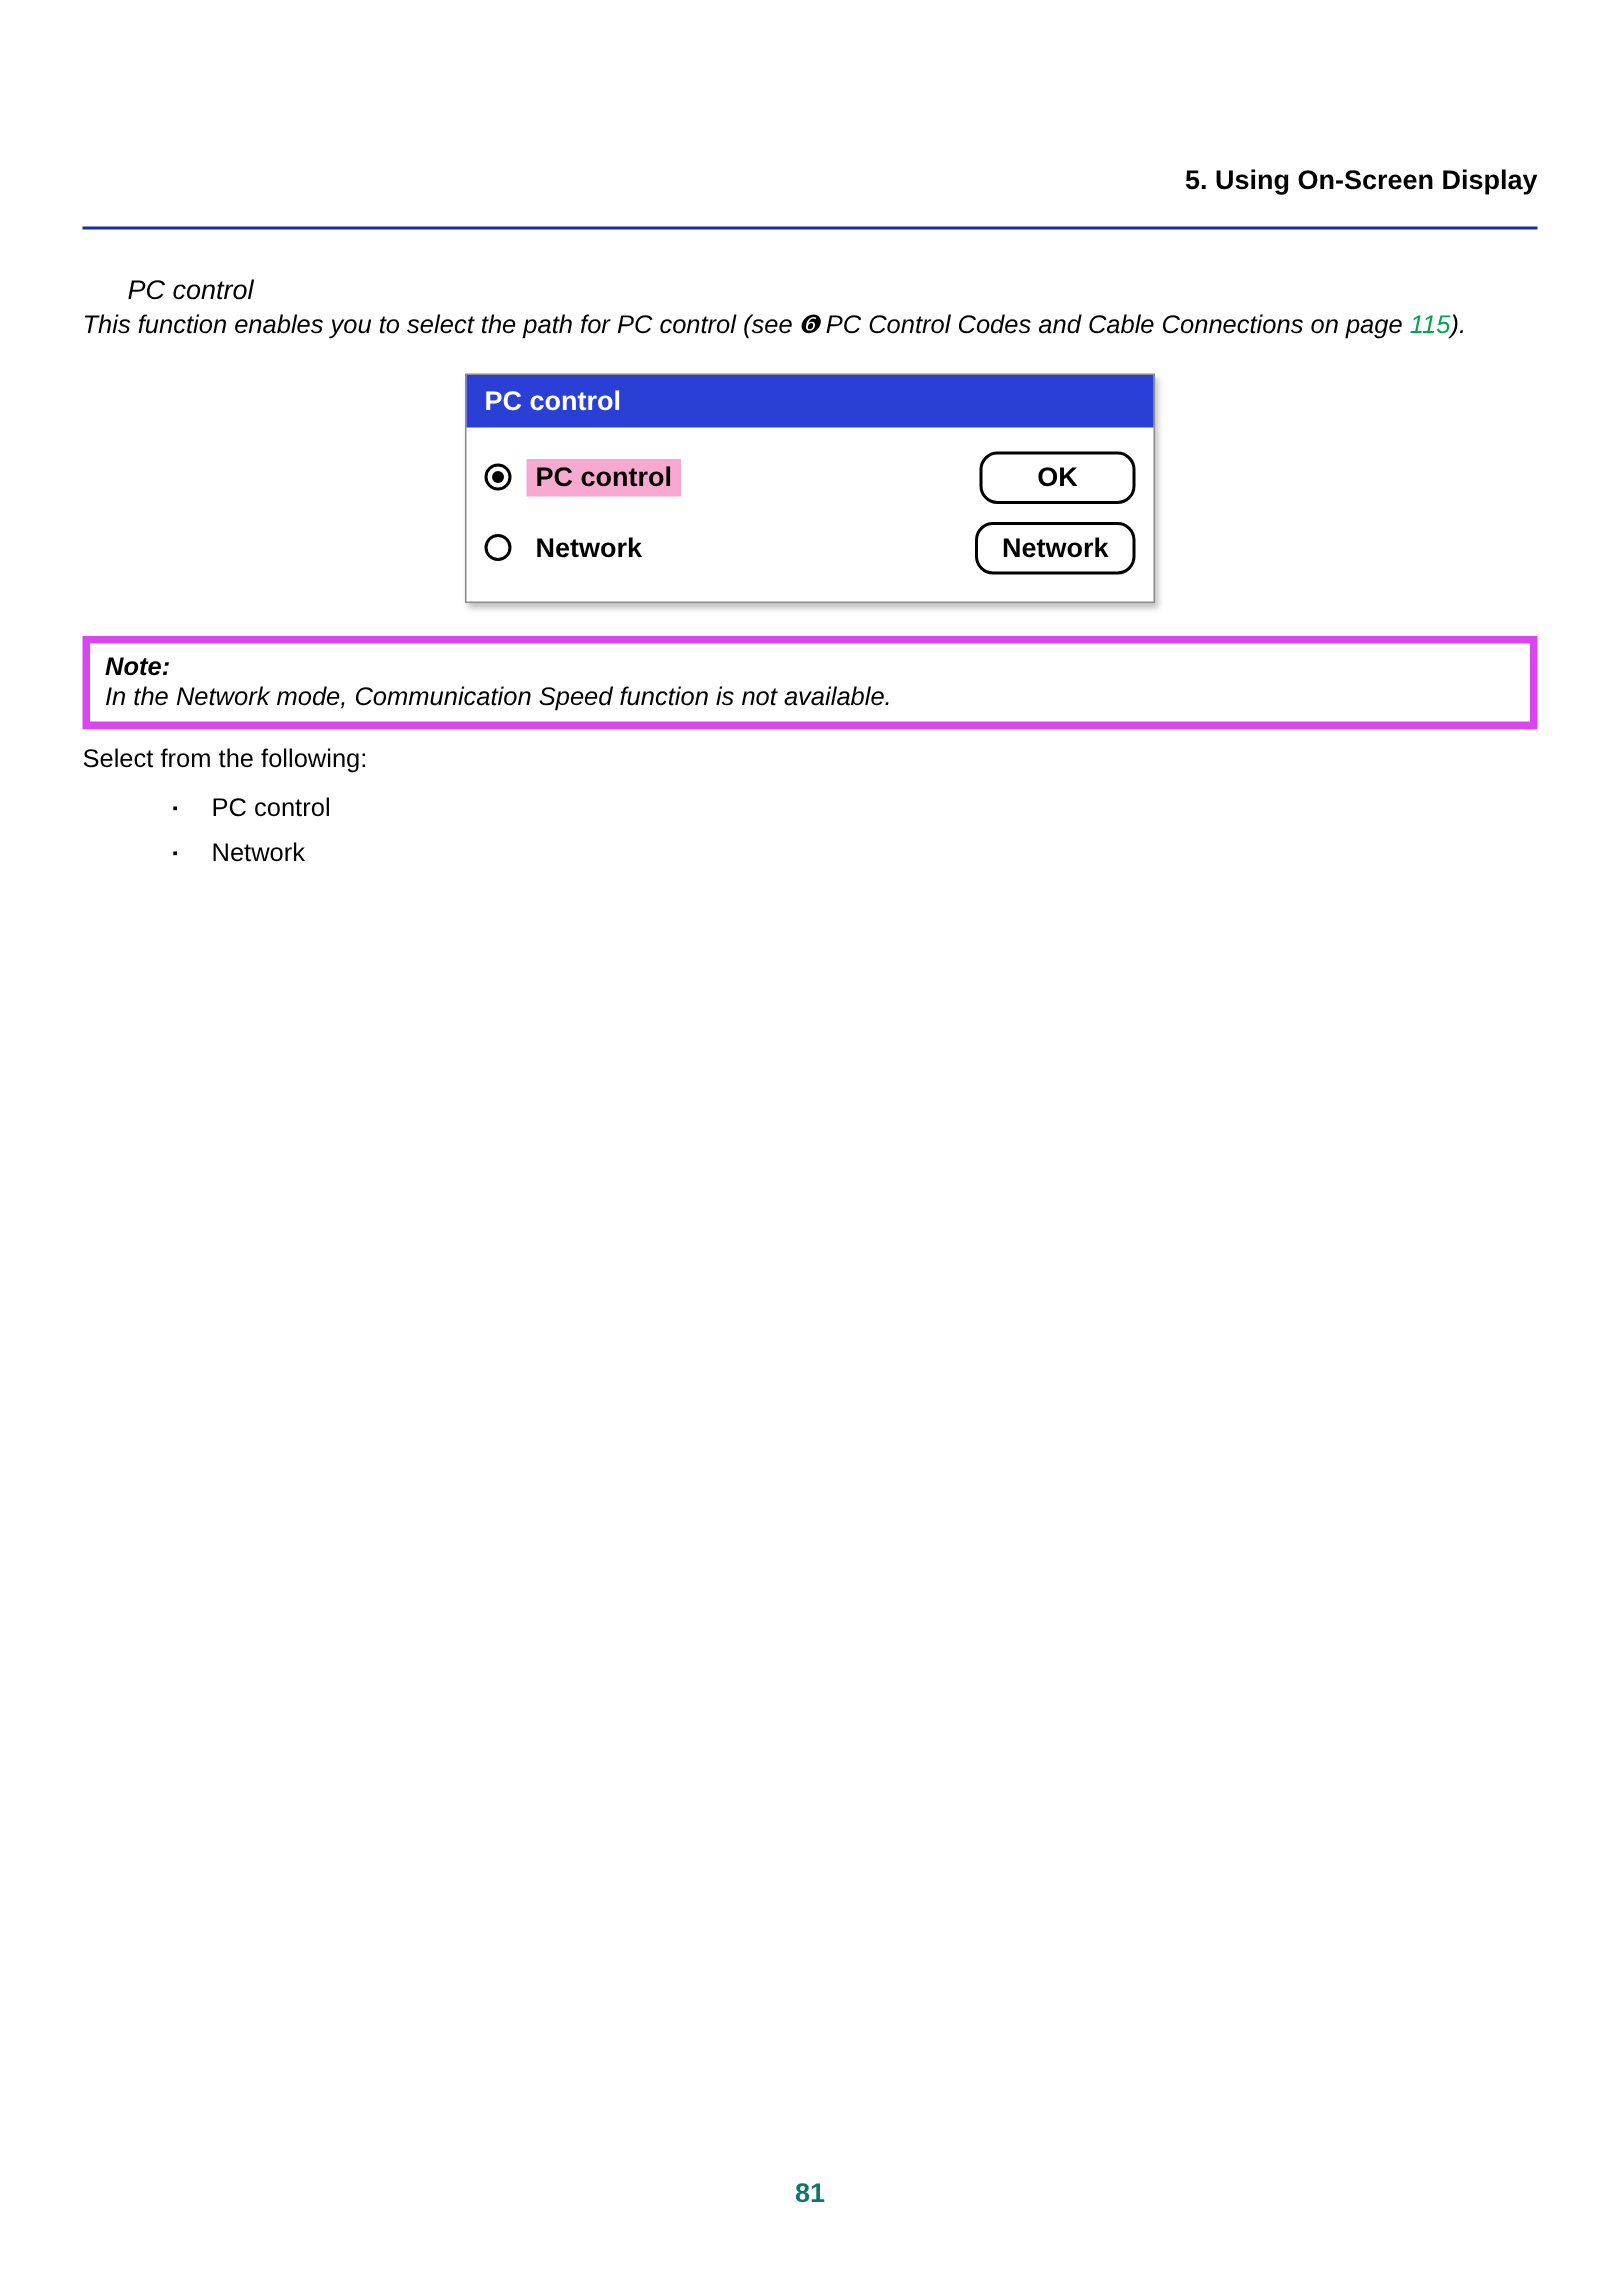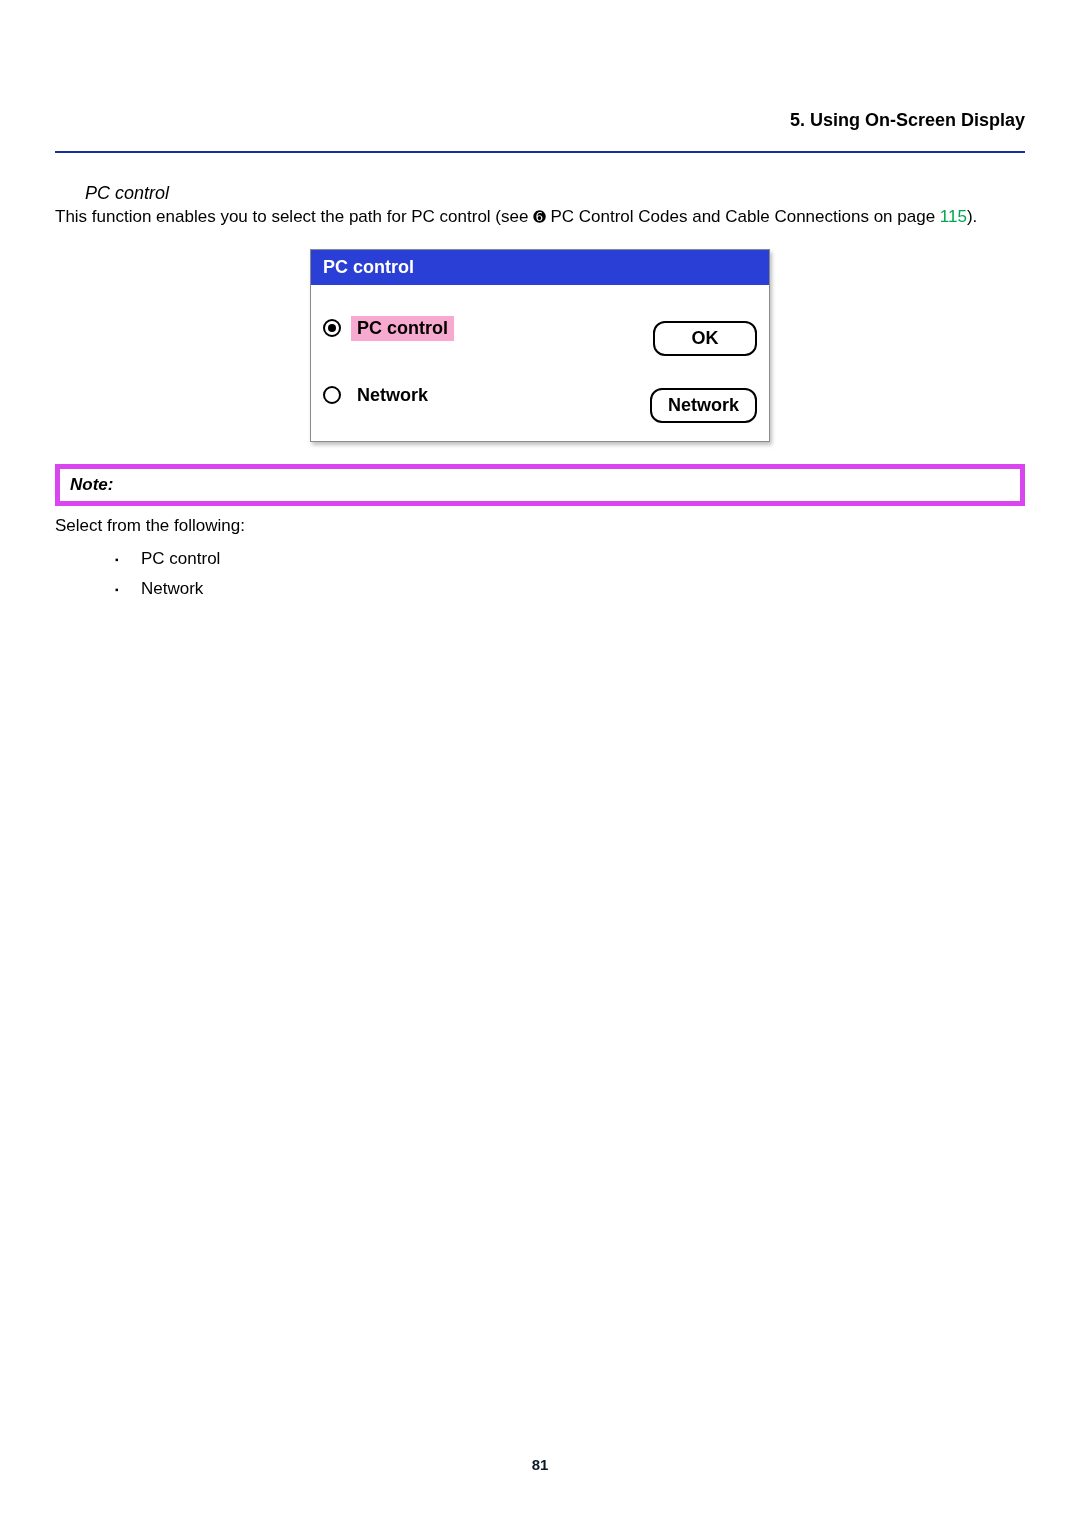--- a/index.html
+++ b/index.html
@@ -22,20 +22,21 @@
   }
   .subheading {
     font-style: italic;
     font-size: 18px;
     margin-left: 30px;
     margin-bottom: 2px;
   }
   .body-text {
     font-size: 17px;
     line-height: 1.35;
+    font-style: italic;
   }
   .page-ref { color: #00a651; }
   .dialog-wrap {
     display: flex;
     justify-content: center;
     margin: 20px 0 22px 0;
   }
   .dialog {
     width: 460px;
     border: 1px solid #8a8a8a;
@@ -81,21 +82,20 @@
   .opt-label.highlight { background: #f7a9cf; }
   .dlg-btn {
     min-width: 104px;
     text-align: center;
     font-weight: bold;
     font-size: 18px;
     padding: 5px 16px;
     border: 2px solid #000;
     border-radius: 12px;
     background: #fff;
-    margin-top: 20px;
   }
   .note-box {
     border: 5px solid #d946ef;
     padding: 6px 10px;
     margin-bottom: 10px;
   }
   .note-label { font-weight: bold; font-style: italic; font-size: 17px; }
   .note-text { font-style: italic; font-size: 17px; }
   .select-text { font-size: 17px; margin-bottom: 8px; }
   .bullet-list { list-style: none; margin-left: 60px; }
@@ -109,23 +109,23 @@
     position: absolute;
     left: 0;
     font-size: 10px;
     top: 10px;
   }
   .page-num {
     position: absolute;
     bottom: 55px;
     left: 0; right: 0;
     text-align: center;
-    color: #0f172a;
+    color: #0f766e;
     font-weight: bold;
-    font-size: 15px;
+    font-size: 18px;
   }
   .circled {
     display:inline-block;
     font-size:15px;
     vertical-align: middle;
   }
 </style>
 </head>
 <body>
 
@@ -154,20 +154,21 @@
           <span class="opt-label">Network</span>
         </div>
         <div class="dlg-btn">Network</div>
       </div>
     </div>
   </div>
 </div>
 
 <div class="note-box">
   <span class="note-label">Note:</span><br>
+  <span class="note-text">In the Network mode, Communication Speed function is not available.</span>
 </div>
 
 <div class="select-text">Select from the following:</div>
 
 <ul class="bullet-list">
   <li>PC control</li>
   <li>Network</li>
 </ul>
 
 <div class="page-num">81</div>

